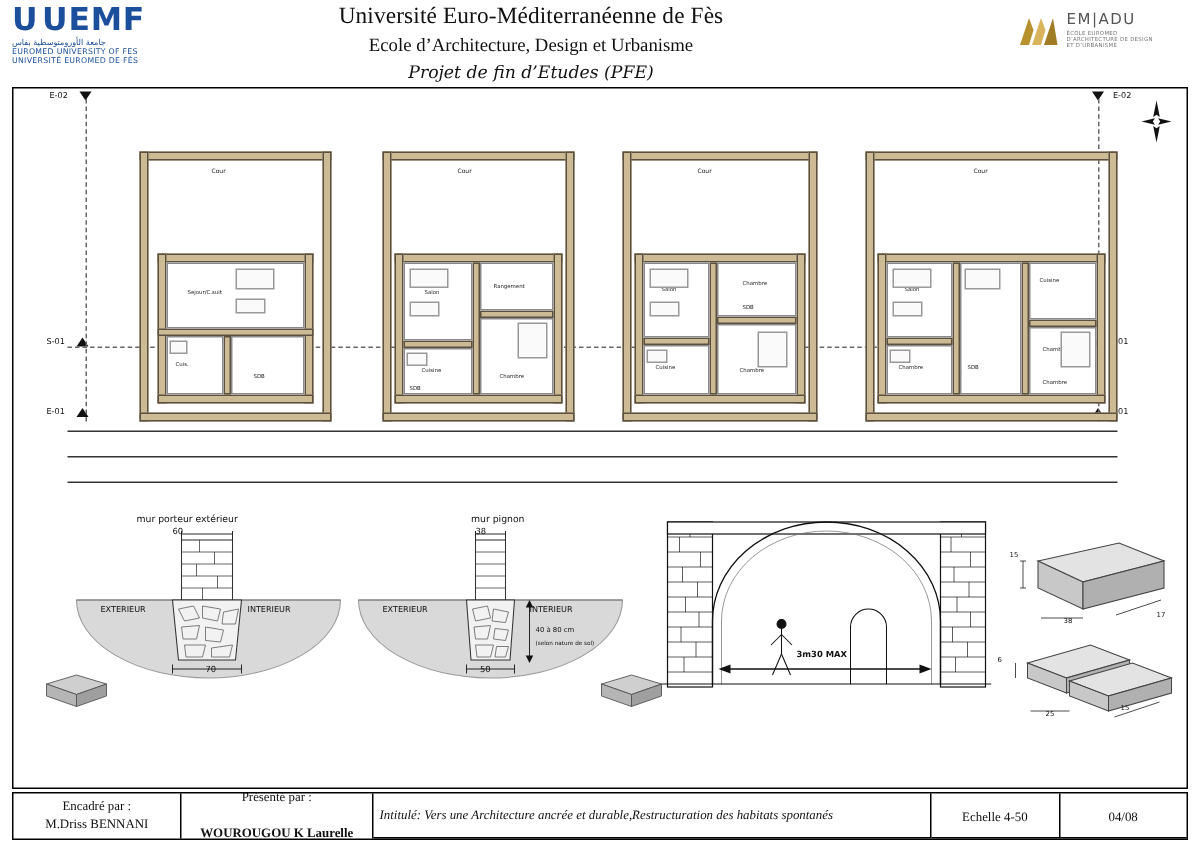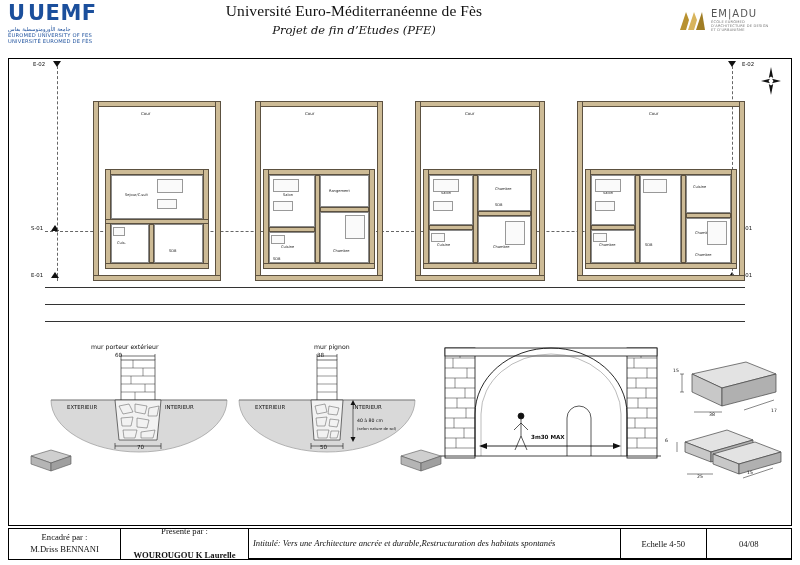--- a/index.html
+++ b/index.html
@@ -91,20 +91,21 @@
         <span class="uemf-mark">U</span>
         <span class="uemf-word">UEMF</span>
       </div>
       <div class="uemf-ar">جامعة الأورومتوسطية بفاس</div>
       <div class="uemf-en">EUROMED UNIVERSITY OF FES</div>
       <div class="uemf-fr">UNIVERSITÉ EUROMED DE FÈS</div>
     </div>
 
     <div class="title-block">
       <div class="t1">Université Euro-Méditerranéenne de Fès</div>
+      <div class="t2">Ecole d’Architecture, Design et Urbanisme</div>
       <div class="t3">Projet de fin d’Etudes (PFE)</div>
     </div>
 
     <div class="emadu">
       <svg class="emadu-sign" viewBox="0 0 30 28">
         <polygon points="4,24 10,6 13,14 10,24" fill="#b8912f"></polygon>
         <polygon points="12,24 18,6 21,14 18,24" fill="#d8b45c"></polygon>
         <polygon points="20,24 26,6 29,24 23,24" fill="#a07d24"></polygon>
       </svg>
       <div class="emadu-txt">

